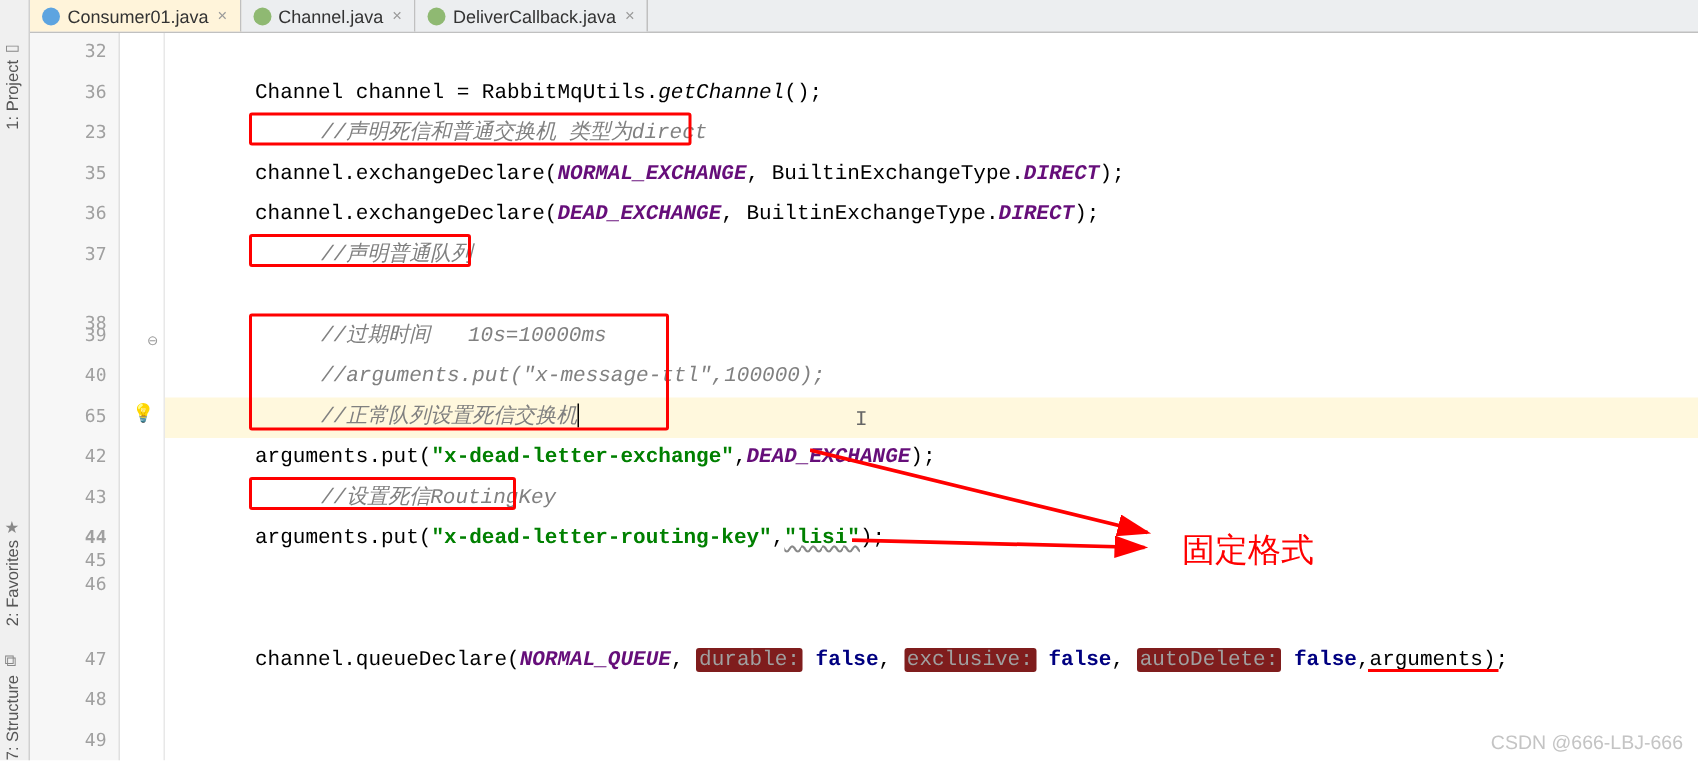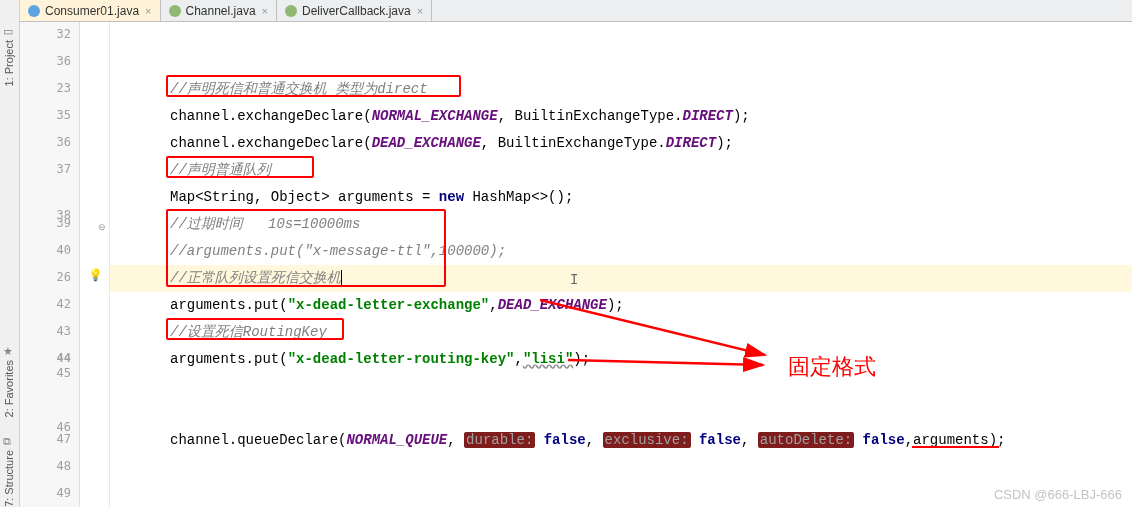--- a/index.html
+++ b/index.html
@@ -16,21 +16,21 @@
 .tab-close { margin-left: 6px; color: #999; font-size: 11px; }
 .gutter { position: absolute; left: 20px; top: 22px; width: 60px; height: 485px; background: #f7f7f7; border-right: 1px solid #e0e0e0; }
 .gutter2 { position: absolute; left: 80px; top: 22px; width: 30px; height: 485px; background: #fff; border-right: 1px solid #e8e8e8; }
 .line-num { position: absolute; right: 8px; font-size: 12px; color: #a0a0a0; font-family: Consolas, monospace; }
 .code-area { position: absolute; left: 110px; top: 22px; right: 0; bottom: 0; font-family: Consolas, "Courier New", monospace; font-size: 14px; }
 .code-line { position: absolute; left: 0; right: 0; height: 27px; line-height: 27px; white-space: pre; padding-left: 60px; }
 .code-line.hl { background: #fff8dd; }
 .kw { color: #000080; font-weight: bold; }
 .str { color: #008000; font-weight: bold; }
 .const { color: #660e7a; font-style: italic; font-weight: bold; }
-.comment { color: #808080; font-style: italic; }
+.comment { color: #808080; font-style: italic; margin-left: 44px; }
 .hint { color: #a0a0a0; background: #7f1d1d; padding: 0 2px; border-radius: 2px; font-style: normal; }
 .fake-underline { text-decoration: underline wavy #888; }
 .red-box { position: absolute; border: 2px solid #ff0000; border-radius: 2px; pointer-events: none; }
 .red-underline { position: absolute; height: 2px; background: #ff0000; pointer-events: none; }
 .annotation { position: absolute; color: #ff0000; font-size: 22px; font-family: "Microsoft YaHei"; pointer-events: none; }
 .arrow { position: absolute; pointer-events: none; }
 .bulb { position: absolute; left: 88px; font-size: 12px; color: #e0a000; }
 .caret { display: inline-block; width: 1px; height: 16px; background: #000; vertical-align: middle; }
 .cursor-ibeam { position: absolute; font-size: 14px; color: #666; }
 .watermark { position: absolute; right: 10px; bottom: 5px; color: #c4c4c4; font-size: 13px; font-family: sans-serif; }
@@ -69,41 +69,41 @@
 <div class="gutter" id="gutter">
     <div class="line-num" style="top: 5px;">32</div>
     <div class="line-num" style="top: 32px;">36</div>
     <div class="line-num" style="top: 59px;">23</div>
     <div class="line-num" style="top: 86px;">35</div>
     <div class="line-num" style="top: 113px;">36</div>
     <div class="line-num" style="top: 140px;">37</div>
     <div class="line-num" style="top: 167px; margin-top: 19px;">38</div>
     <div class="line-num" style="top: 194px;">39</div>
     <div class="line-num" style="top: 221px;">40</div>
-    <div class="line-num" style="top: 248px;">26</div>
+    <div class="line-num" style="top: 248px;">65</div>
     <div class="line-num" style="top: 275px;">42</div>
     <div class="line-num" style="top: 302px;">43</div>
     <div class="line-num" style="top: 329px; font-weight: bold;">44</div>
     <div class="line-num" style="top: 344px;">45</div>
-    <div class="line-num" style="top: 398px;">46</div>
+    <div class="line-num" style="top: 360px;">46</div>
     <div class="line-num" style="top: 410px;">47</div>
     <div class="line-num" style="top: 437px;">48</div>
     <div class="line-num" style="top: 464px;">49</div>
   </div>
 <div class="gutter2"></div>
 <span class="bulb" style="top:268px;">💡</span>
 <span class="fold" style="top:222px;">⊖</span>
 
 <div class="code-area">
   <div class="code-line" style="top:0px;"></div>
+  <div class="code-line" style="top:27px;"><span>Channel channel = RabbitMqUtils.</span><span style="font-style:italic;">getChannel</span><span>();</span></div>
   <div class="code-line" style="top:54px;"><span class="comment">//声明死信和普通交换机 类型为direct</span></div>
   <div class="code-line" style="top:81px;"><span>channel.exchangeDeclare(</span><span class="const">NORMAL_EXCHANGE</span><span>, BuiltinExchangeType.</span><span class="const">DIRECT</span><span>);</span></div>
   <div class="code-line" style="top:108px;"><span>channel.exchangeDeclare(</span><span class="const">DEAD_EXCHANGE</span><span>, BuiltinExchangeType.</span><span class="const">DIRECT</span><span>);</span></div>
   <div class="code-line" style="top:135px;"><span class="comment">//声明普通队列</span></div>
-  <div class="code-line" style="top:162px;"><span>Map&lt;String, Object&gt; arguments = </span><span class="kw">new</span><span> HashMap&lt;&gt;();</span></div>
   <div class="code-line" style="top:189px;"><span class="comment">//过期时间   10s=10000ms</span></div>
   <div class="code-line" style="top:216px;"><span class="comment">//arguments.put("x-message-ttl",100000);</span></div>
   <div class="code-line hl" style="top:243px;"><span class="comment">//正常队列设置死信交换机</span><span class="caret"></span></div>
   <div class="code-line" style="top:270px;"><span>arguments.put(</span><span class="str">"x-dead-letter-exchange"</span><span>,</span><span class="const">DEAD_EXCHANGE</span><span>);</span></div>
   <div class="code-line" style="top:297px;"><span class="comment">//设置死信RoutingKey</span></div>
   <div class="code-line" style="top:324px;"><span>arguments.put(</span><span class="str">"x-dead-letter-routing-key"</span><span>,</span><span class="str fake-underline">"lisi"</span><span>);</span></div>
   <div class="code-line" style="top:351px;"></div>
   <div class="code-line" style="top:378px;"></div>
   <div class="code-line" style="top:405px;"><span>channel.queueDeclare(</span><span class="const">NORMAL_QUEUE</span><span>, </span><span class="hint">durable:</span><span> </span><span class="kw">false</span><span>, </span><span class="hint">exclusive:</span><span> </span><span class="kw">false</span><span>, </span><span class="hint">autoDelete:</span><span> </span><span class="kw">false</span><span>,arguments);</span></div>
   <div class="code-line" style="top:432px;"></div>

